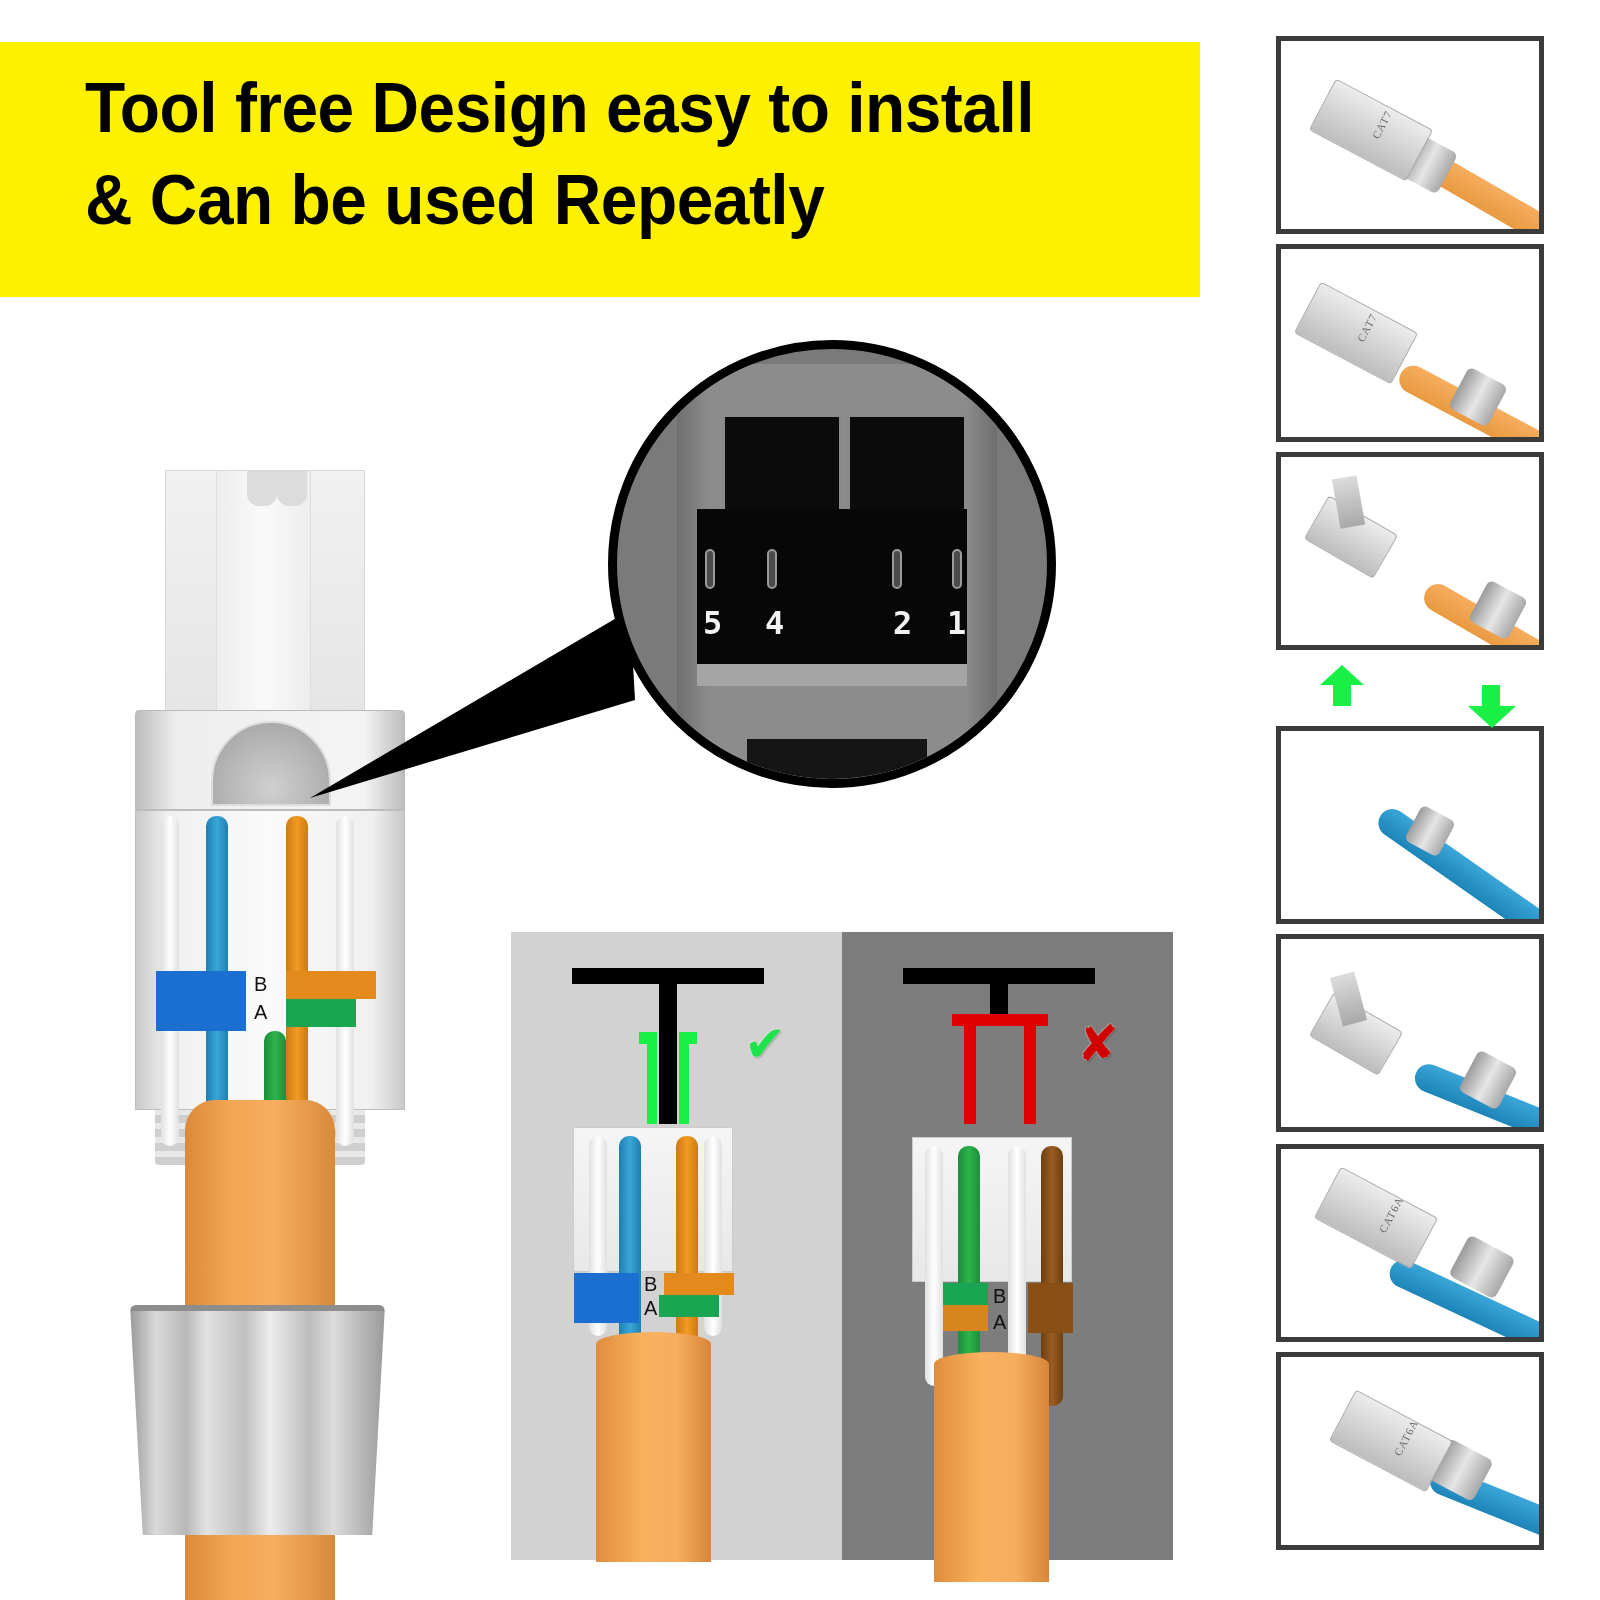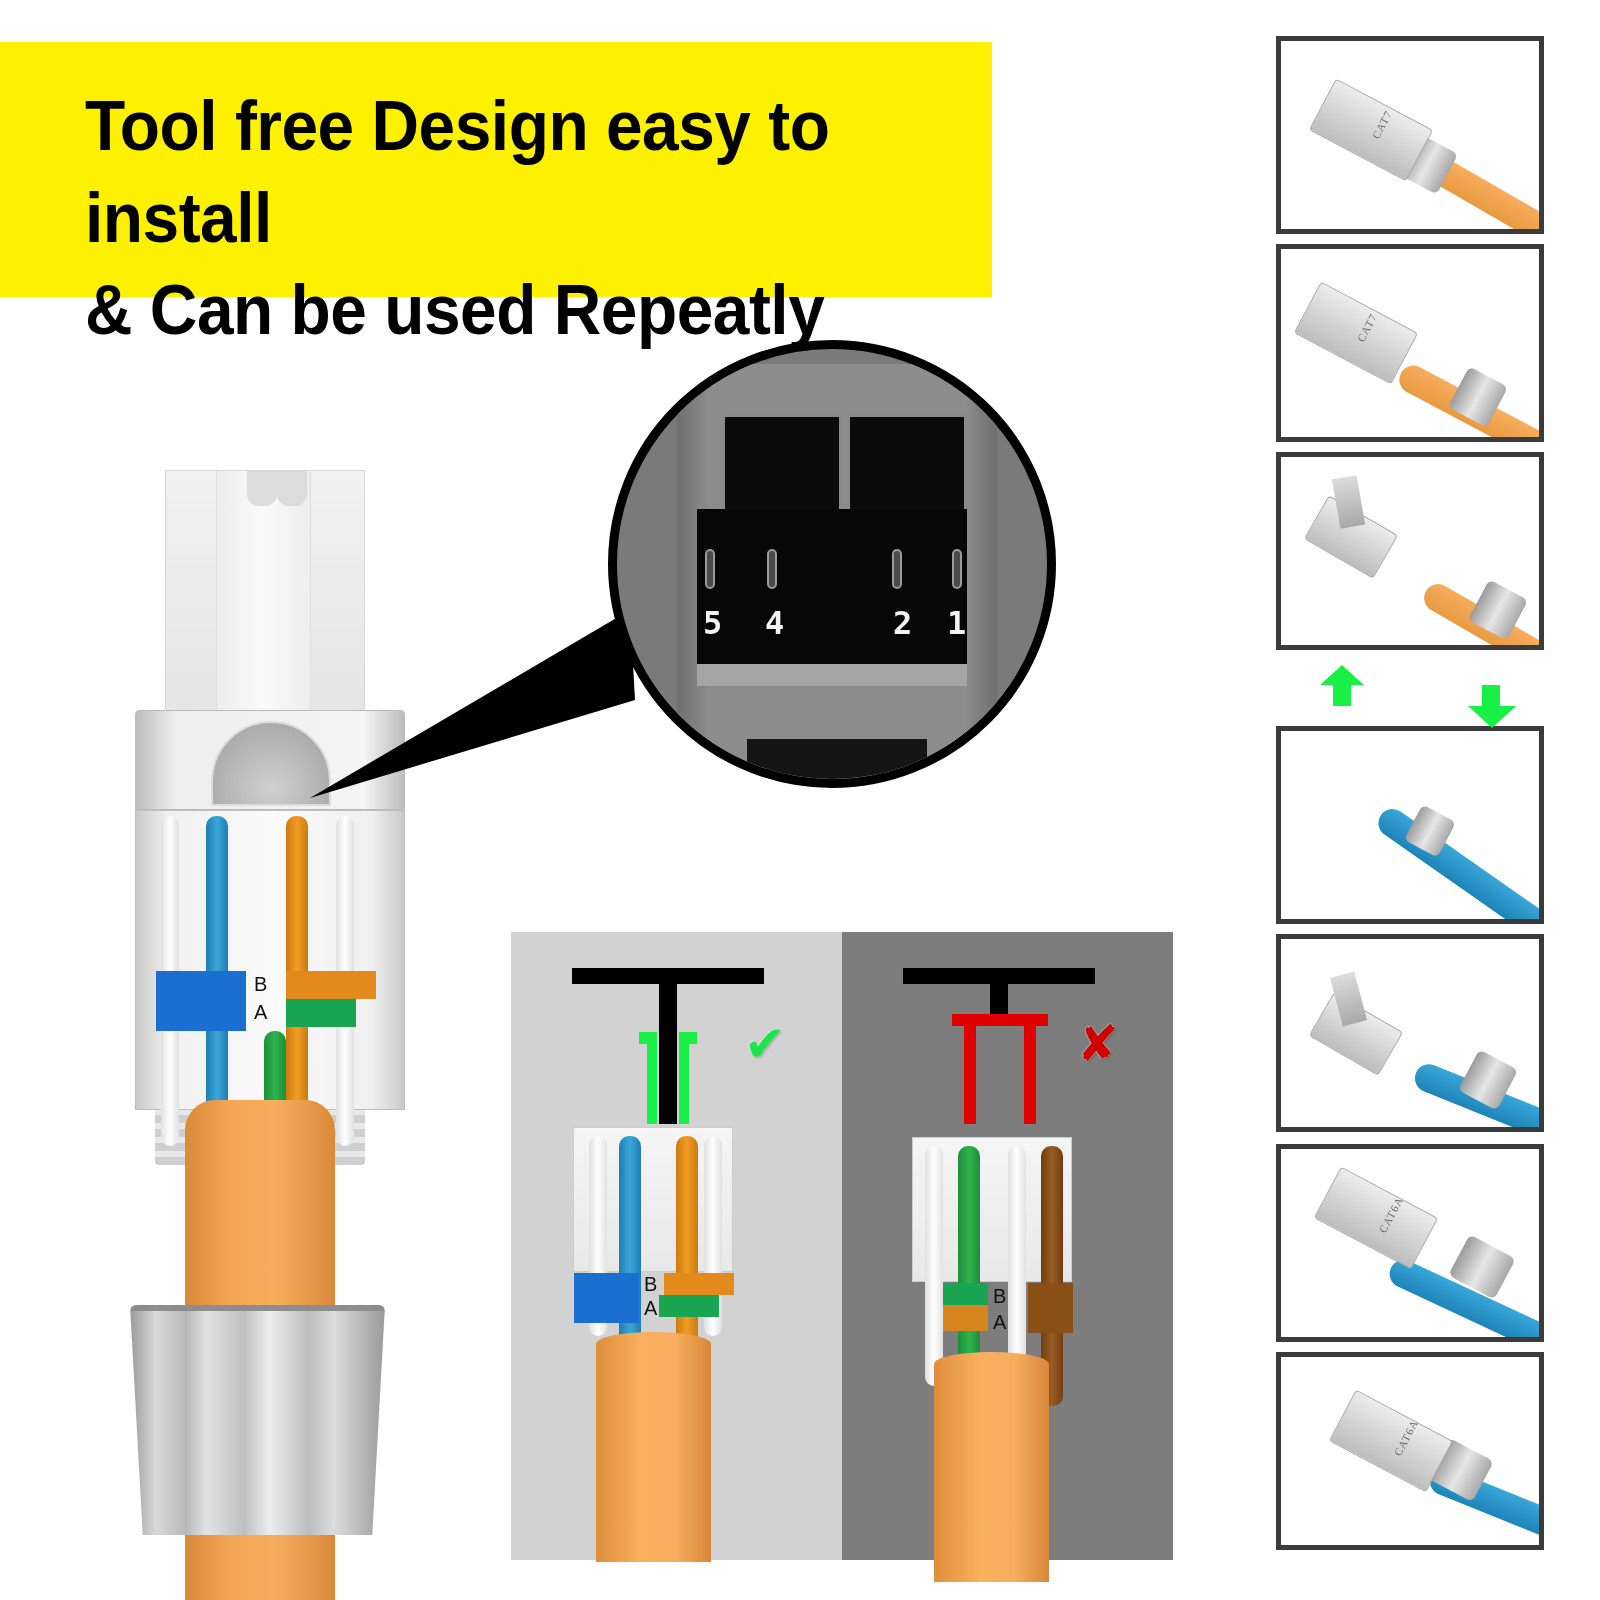--- a/index.html
+++ b/index.html
@@ -1,22 +1,22 @@
 <!DOCTYPE html>
 <html><head>
   <meta charset="utf-8">
   <style>
     * { box-sizing: border-box; margin: 0; padding: 0; }
     html, body { width: 1600px; height: 1600px; background: #ffffff; overflow: hidden; }
     body { position: relative; font-family: "Liberation Sans", "DejaVu Sans", sans-serif; }
 
     .banner {
-      position: absolute; left: 0; top: 42px; width: 992px; height: 255px;
+      position: absolute; left: 0; top: 42px; width: 1200px; height: 255px;
       background: #fef100;
-      padding: 38px 0 0 85px;
+      padding: 20px 0 0 85px;
     }
     .banner .line {
       display: block; font-weight: 700; font-size: 70px; line-height: 92px;
       color: #000; letter-spacing: -0.5px; transform: scaleX(0.94); transform-origin: left;
     }
 
     
     .main-connector { position: absolute; left: 130px; top: 460px; width: 280px; height: 1140px; }
     .latch { position: absolute; left: 35px; top: 10px; width: 200px; height: 250px; background: linear-gradient(#f1f1f1,#e5e5e5); border: 1px solid #d8d8d8; }
     .latch-inner { position: absolute; left: 50px; top: 0; width: 95px; height: 240px; background: linear-gradient(90deg,#ededed,#fafafa,#ededed); border-left:1px solid #ddd; border-right:1px solid #ddd; }

